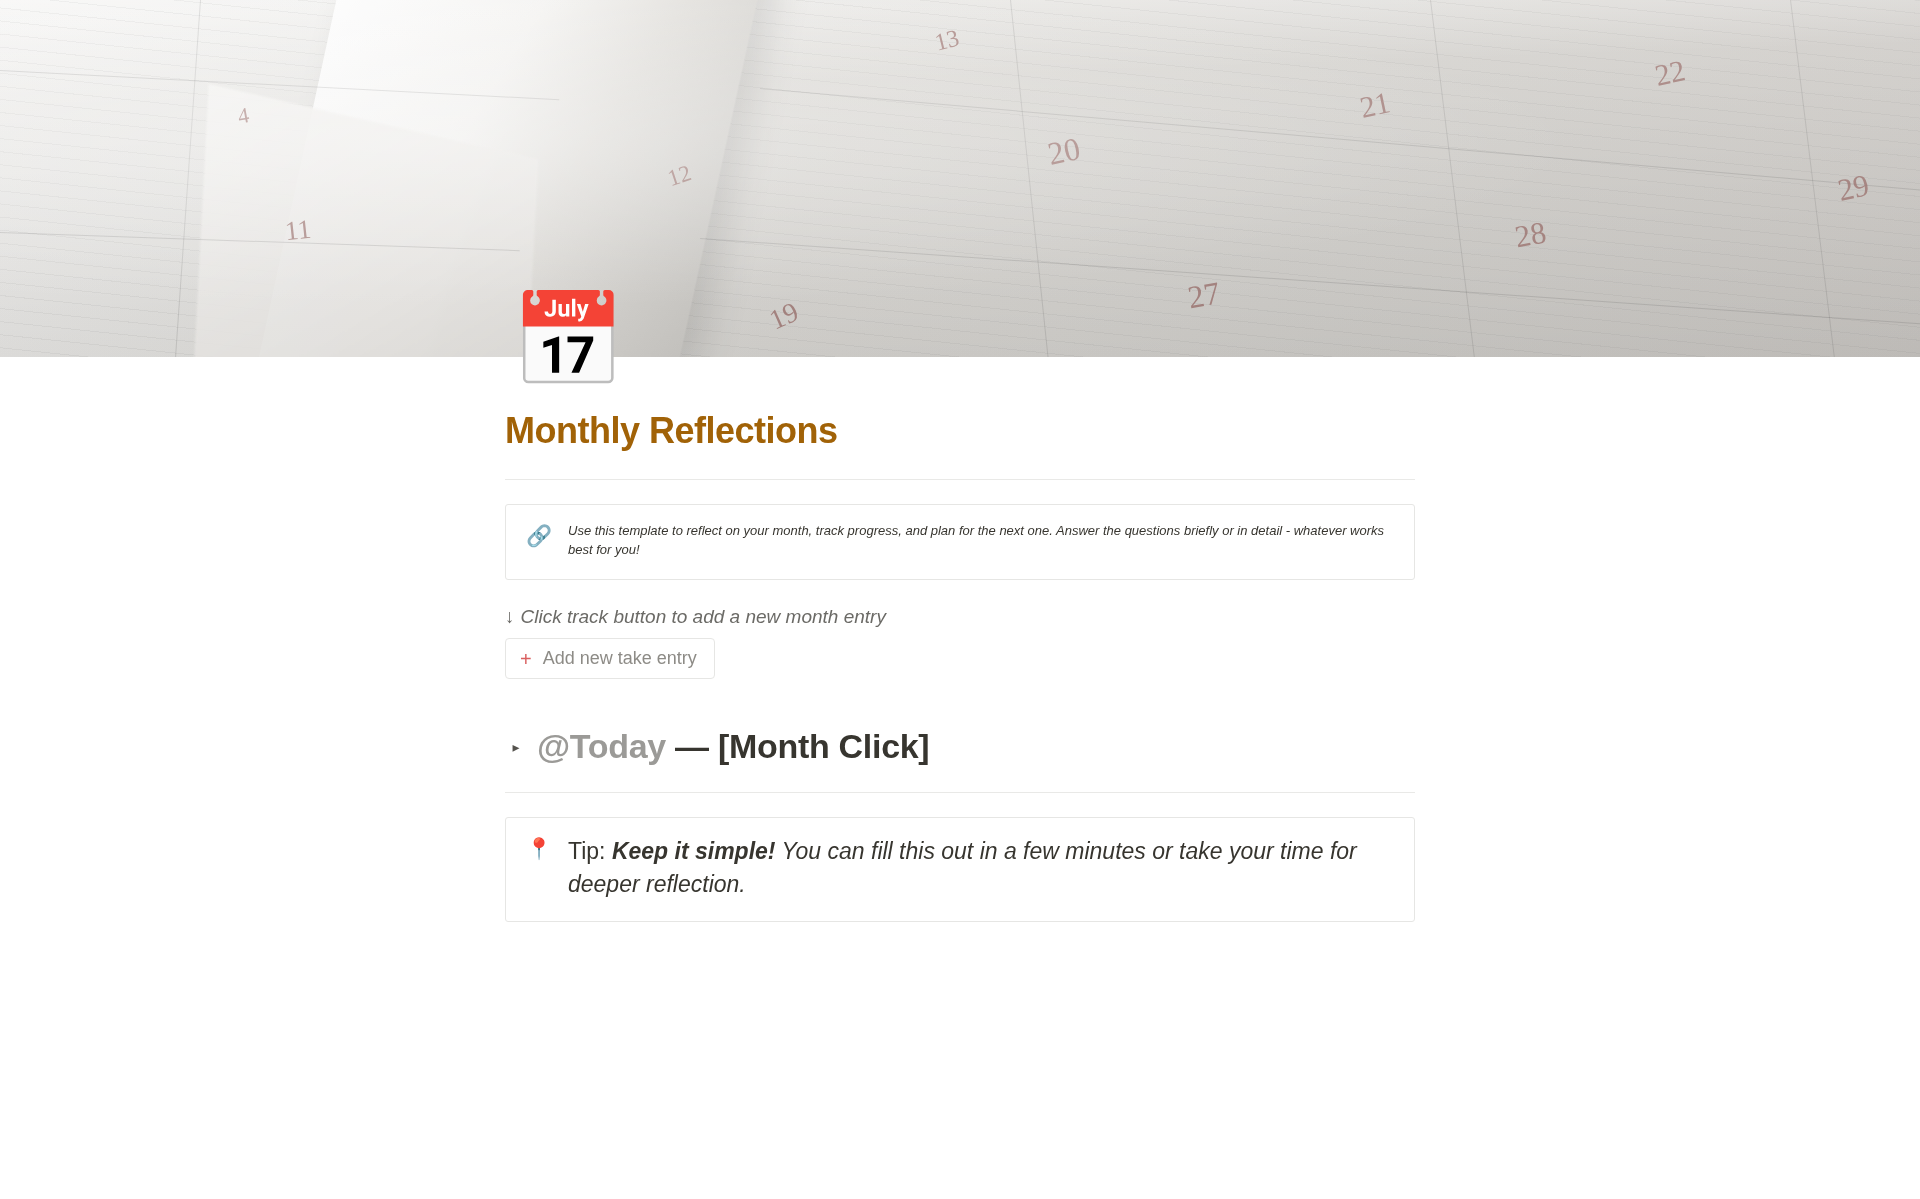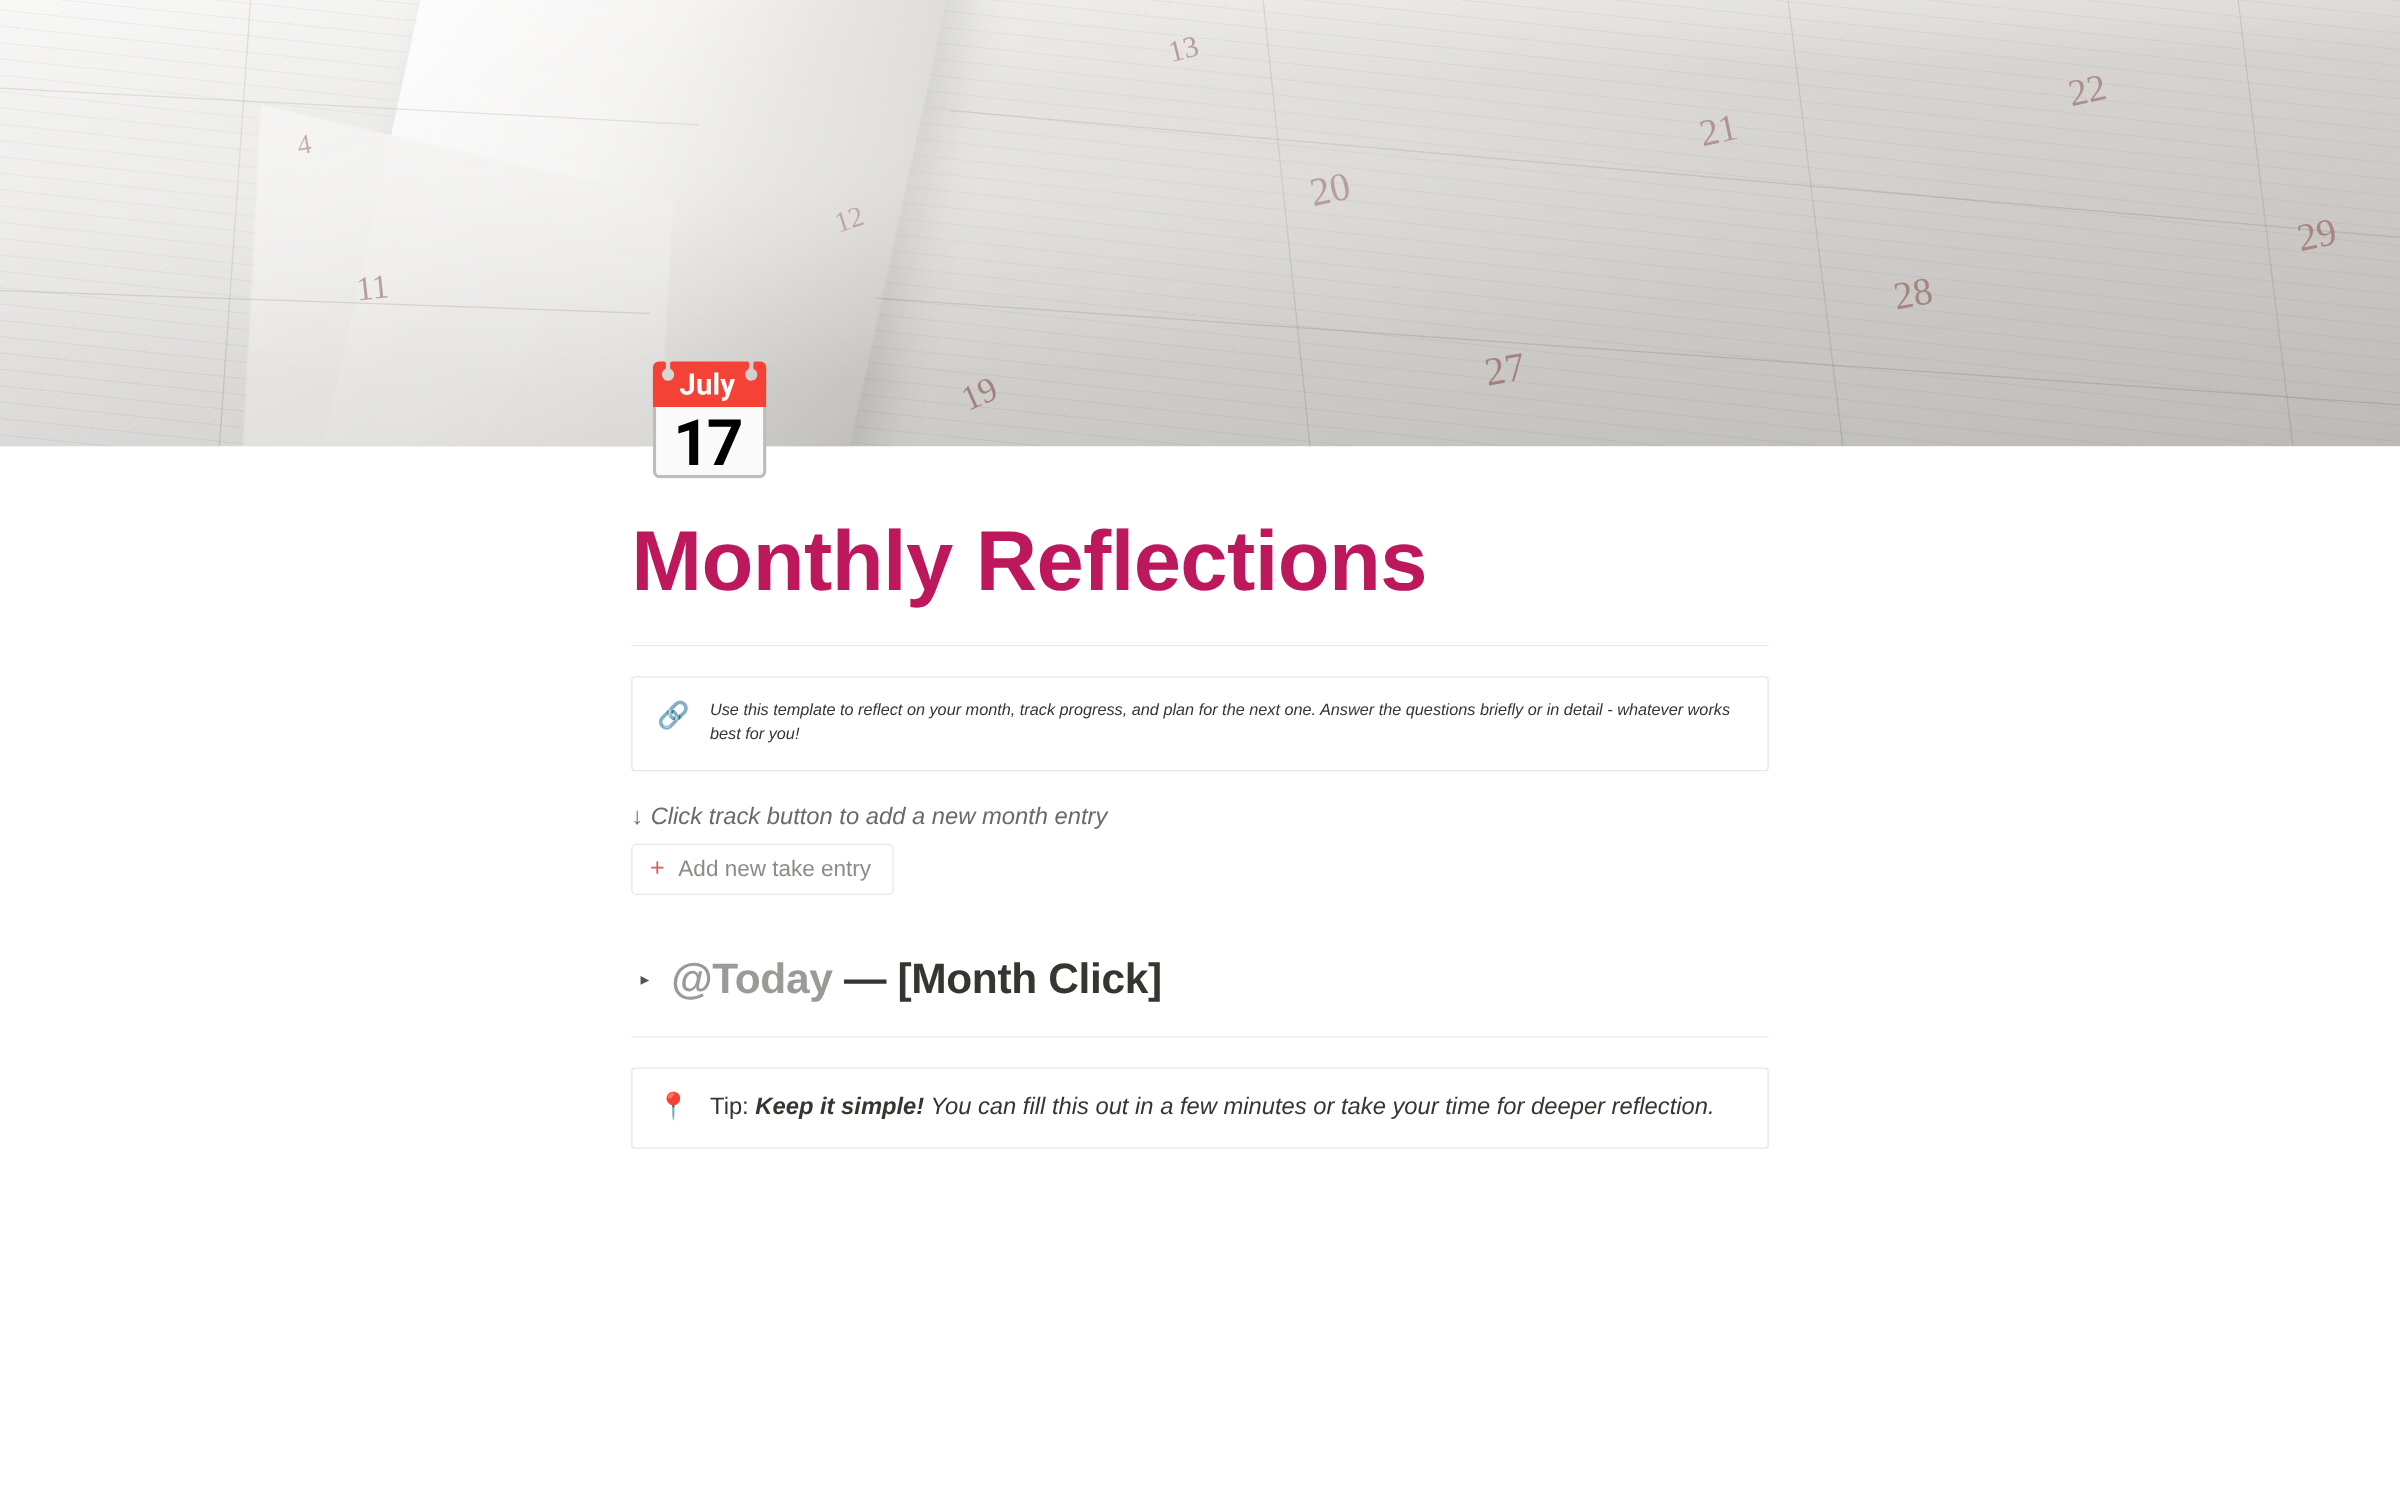--- a/index.html
+++ b/index.html
@@ -111,23 +111,23 @@
 
   
   .content {
     position: absolute;
     left: 505px;
     top: 410px;
     width: 910px;
   }
 
   .title {
-    font-size: 68px;
+    font-size: 36px;
     font-weight: bold;
-    color: #be185d;
+    color: #a16207;
     letter-spacing: -0.5px;
     margin: 0 0 28px 0;
     line-height: 1.15;
   }
 
   .divider {
     height: 1px;
     background: #e9e9e7;
     width: 910px;
     margin: 0;
@@ -228,21 +228,21 @@
     border: 1px solid #e6e6e4;
     border-radius: 3px;
     background: #ffffff;
     padding: 17px 20px 19px 20px;
     display: flex;
     gap: 16px;
     align-items: flex-start;
     margin-top: 24px;
   }
   .callout2 .c2-text {
-    font-size: 19px;
+    font-size: 23px;
     line-height: 1.45;
     color: #37352f;
   }
   .c2-text .lead { font-style: normal; }
   .c2-text .strong-i { font-weight: bold; font-style: italic; }
   .c2-text .ital { font-style: italic; }
 </style>
 </head>
 <body>
 

